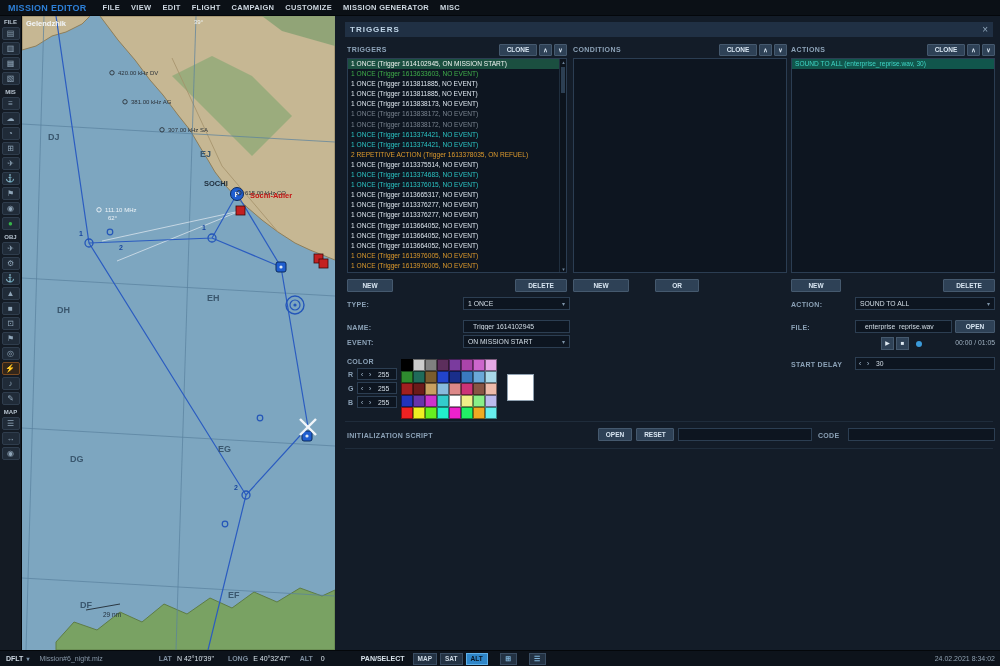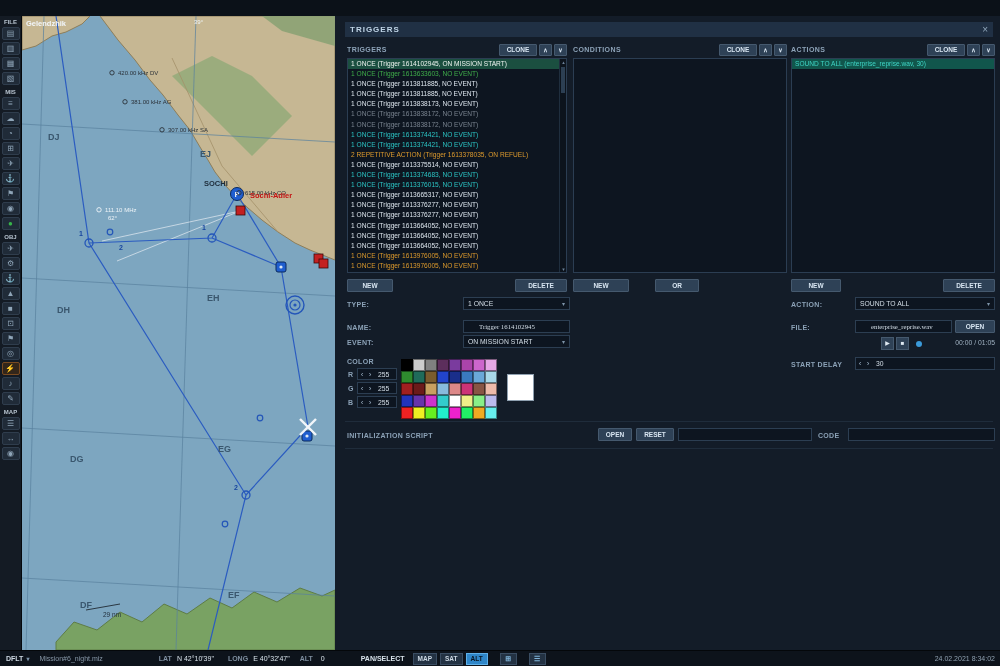--- a/index.html
+++ b/index.html
@@ -41,21 +41,21 @@
   .list{position:absolute;background:#0d1520;border:1px solid #2b3d52;overflow:hidden}
   .li-row{height:10.1px;line-height:10.1px;font-size:6.6px;padding-left:3px;white-space:nowrap;cursor:default;color:#dde6ee}
   .vscroll{position:absolute;right:0;top:0;bottom:0;width:7px;background:#0c131c;border-left:1px solid #1f2e3e}
   .vs-arrow{position:absolute;left:0;width:7px;text-align:center;font-size:5px;color:#6c8299;cursor:pointer}
   .vs-top{top:0}.vs-bottom{bottom:0}
   .vs-thumb{position:absolute;left:1px;top:8px;width:4px;height:26px;background:#2c3f53;cursor:pointer}
   .act-btn{position:absolute;height:13px;line-height:11px}
   .form-label{position:absolute;color:#8ba1b6;font-size:7px;font-weight:bold;letter-spacing:.3px;white-space:nowrap}
   .dropdown{position:absolute;background:#0d1520;border:1px solid #2c3e52;color:#d5dfe8;font-size:6.8px;display:flex;align-items:center;padding:0 4px;cursor:pointer}
   .dd-arrow{margin-left:auto;color:#7d93a8;font-size:6px}
-  .tinput{position:absolute;background:#0d1520;border:1px solid #2c3e52;color:#d5dfe8;font-size:6.8px;padding:0 15px;font-family:Liberation Serif, serif;outline:none}
+  .tinput{position:absolute;background:#0d1520;border:1px solid #2c3e52;color:#d5dfe8;font-size:6.8px;padding:0 9px;font-family:Liberation Sans, sans-serif;outline:none}
   .stepper{position:absolute;background:#0d1520;border:1px solid #2c3e52;display:flex;align-items:center;height:12px}
   .st-btn{color:#9fb4c8;font-size:8px;width:8px;text-align:center;cursor:pointer;line-height:9px}
   .st-val{color:#d5dfe8;font-size:6.8px;margin-left:4px}
   #color-palette{position:absolute;display:grid;grid-template-columns:repeat(8,12px);grid-auto-rows:12px}
   .swatch{border:1px solid rgba(0,0,0,.45);cursor:pointer}
   #color-preview{position:absolute;width:27px;height:27px;border:1px solid #8fa0b0}
   .media-btn{position:absolute;width:13px;height:13px;background:#2e4156;border:1px solid #45596e;color:#dfe9f2;font-size:6px;line-height:11px;text-align:center;cursor:pointer}
   #slider-dot{position:absolute;width:6px;height:6px;border-radius:50%;background:#3b9ad9;cursor:pointer}
   #play-time{position:absolute;color:#9fb0c0;font-size:6.8px;width:70px;text-align:right}
   .hr{position:absolute;height:1px;background:#1f2c3b}
@@ -75,20 +75,33 @@
   #sb-map{margin-left:8px}
   .sb-on{background:#2f86c8;border-color:#5fb0e8;color:#071421}
   .sb-ico{margin-left:12px;color:#7fb3d8;font-size:7px;width:17px}
   #sb-datetime{margin-left:auto;margin-right:5px;color:#8fa0b0}
 </style>
 </head>
 <body>
 
 <div id="root">
 
+  <header id="menubar">
+    <span id="app-title">MISSION EDITOR</span>
+    <nav id="menu-items">
+        <div class="menu-item">FILE</div>
+        <div class="menu-item">VIEW</div>
+        <div class="menu-item">EDIT</div>
+        <div class="menu-item">FLIGHT</div>
+        <div class="menu-item">CAMPAIGN</div>
+        <div class="menu-item">CUSTOMIZE</div>
+        <div class="menu-item">MISSION GENERATOR</div>
+        <div class="menu-item">MISC</div>
+      </nav>
+  </header>
 
   <aside id="side-toolbar">
       <div class="tb-label">FILE</div>
       <div class="tb-btn">▤</div>
       <div class="tb-btn">▥</div>
       <div class="tb-btn">▦</div>
       <div class="tb-btn">▧</div>
       <div class="tb-label">MIS</div>
       <div class="tb-btn">≡</div>
       <div class="tb-btn">☁</div>

